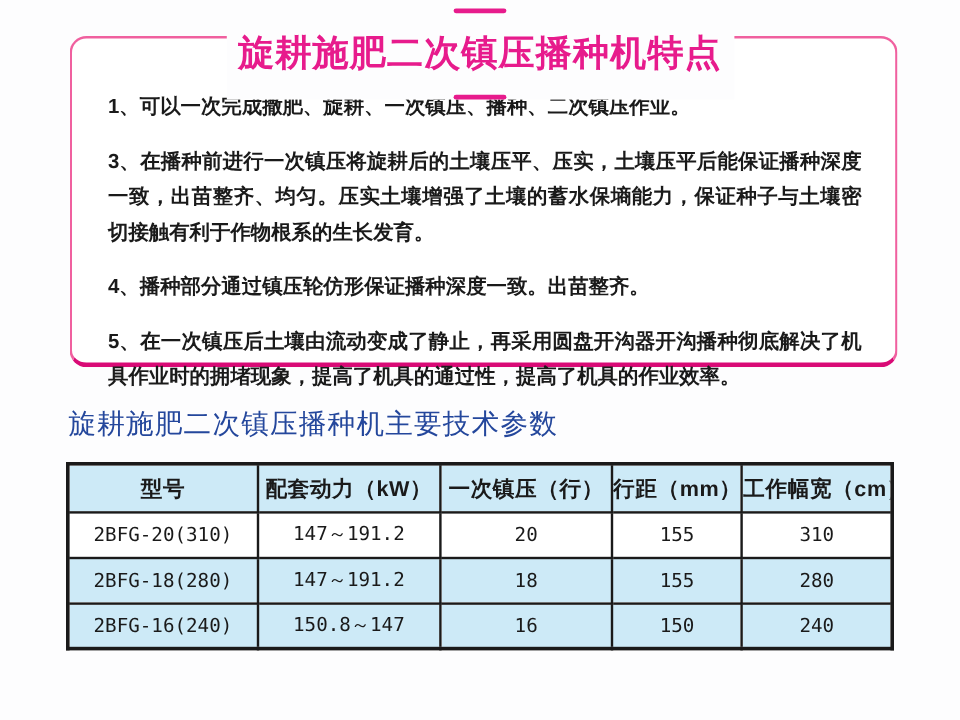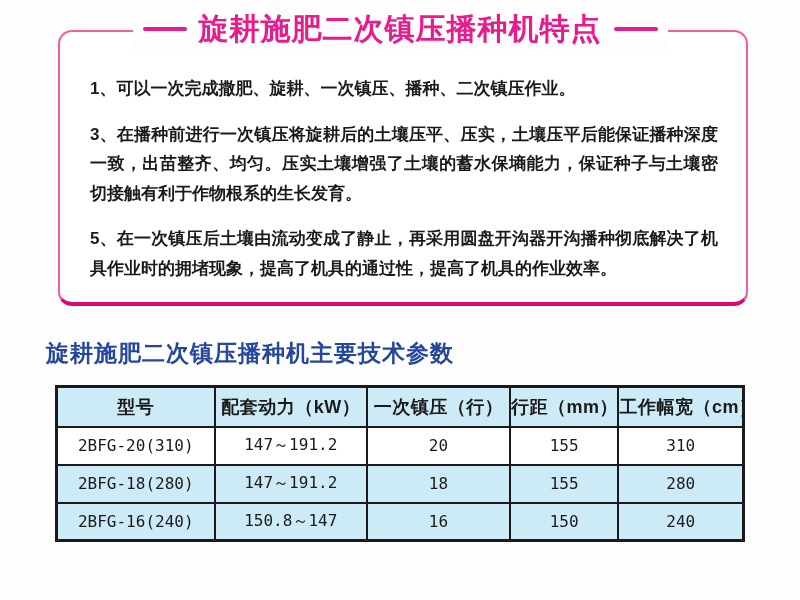--- a/index.html
+++ b/index.html
@@ -24,20 +24,21 @@
   }
   .title-row{
     position:absolute;top:7px;left:0;right:0;
     display:flex;justify-content:center;
     z-index:2;
   }
   .title-inner{
     display:flex;align-items:center;gap:12px;
     background:var(--page-bg);
     padding:0 10px;
+    flex-direction:column;
   }
   .title-text{
     margin:0;
     font-size:30px;
     font-weight:bold;
     letter-spacing:1px;
     line-height:44px;
     color:var(--accent-magenta);
     white-space:nowrap;
   }
@@ -59,25 +60,25 @@
   }
   .feature-box p{
     margin:16px;
     font-size:17px;
     line-height:29.5px;
     font-weight:600;
     color:var(--text);
     text-align:justify;
   }
   .subtitle{
-    position:absolute;left:46px;top:338px;
+    position:absolute;left:57px;top:338px;
     margin:0;
     font-family:"Liberation Serif","DejaVu Serif",serif;
     font-size:23px;
-    font-weight:bold;
+    font-weight:normal;
     letter-spacing:1px;
     color:var(--heading-blue);
     white-space:nowrap;
   }
   table.specs{
     position:absolute;left:55px;top:385px;
     width:690px;
     border-collapse:collapse;
     background:#ffffff;
     border:3px solid var(--table-border);
@@ -116,20 +117,21 @@
   <div class="title-inner">
     <span class="dash"></span>
     <h1 class="title-text">旋耕施肥二次镇压播种机特点</h1>
     <span class="dash"></span>
   </div>
 </div>
 
 <div class="feature-box">
   <p>1、可以一次完成撒肥、旋耕、一次镇压、播种、二次镇压作业。</p>
   <p>3、在播种前进行一次镇压将旋耕后的土壤压平、压实，土壤压平后能保证播种深度一致，出苗整齐、均匀。压实土壤增强了土壤的蓄水保墒能力，保证种子与土壤密切接触有利于作物根系的生长发育。</p>
+  <p>4、播种部分通过镇压轮仿形保证播种深度一致。出苗整齐。</p>
   <p>5、在一次镇压后土壤由流动变成了静止，再采用圆盘开沟器开沟播种彻底解决了机具作业时的拥堵现象，提高了机具的通过性，提高了机具的作业效率。</p>
 </div>
 
 <h2 class="subtitle">旋耕施肥二次镇压播种机主要技术参数</h2>
 
 <table class="specs">
   <colgroup>
     <col class="c0">
       <col class="c1">
       <col class="c2">

